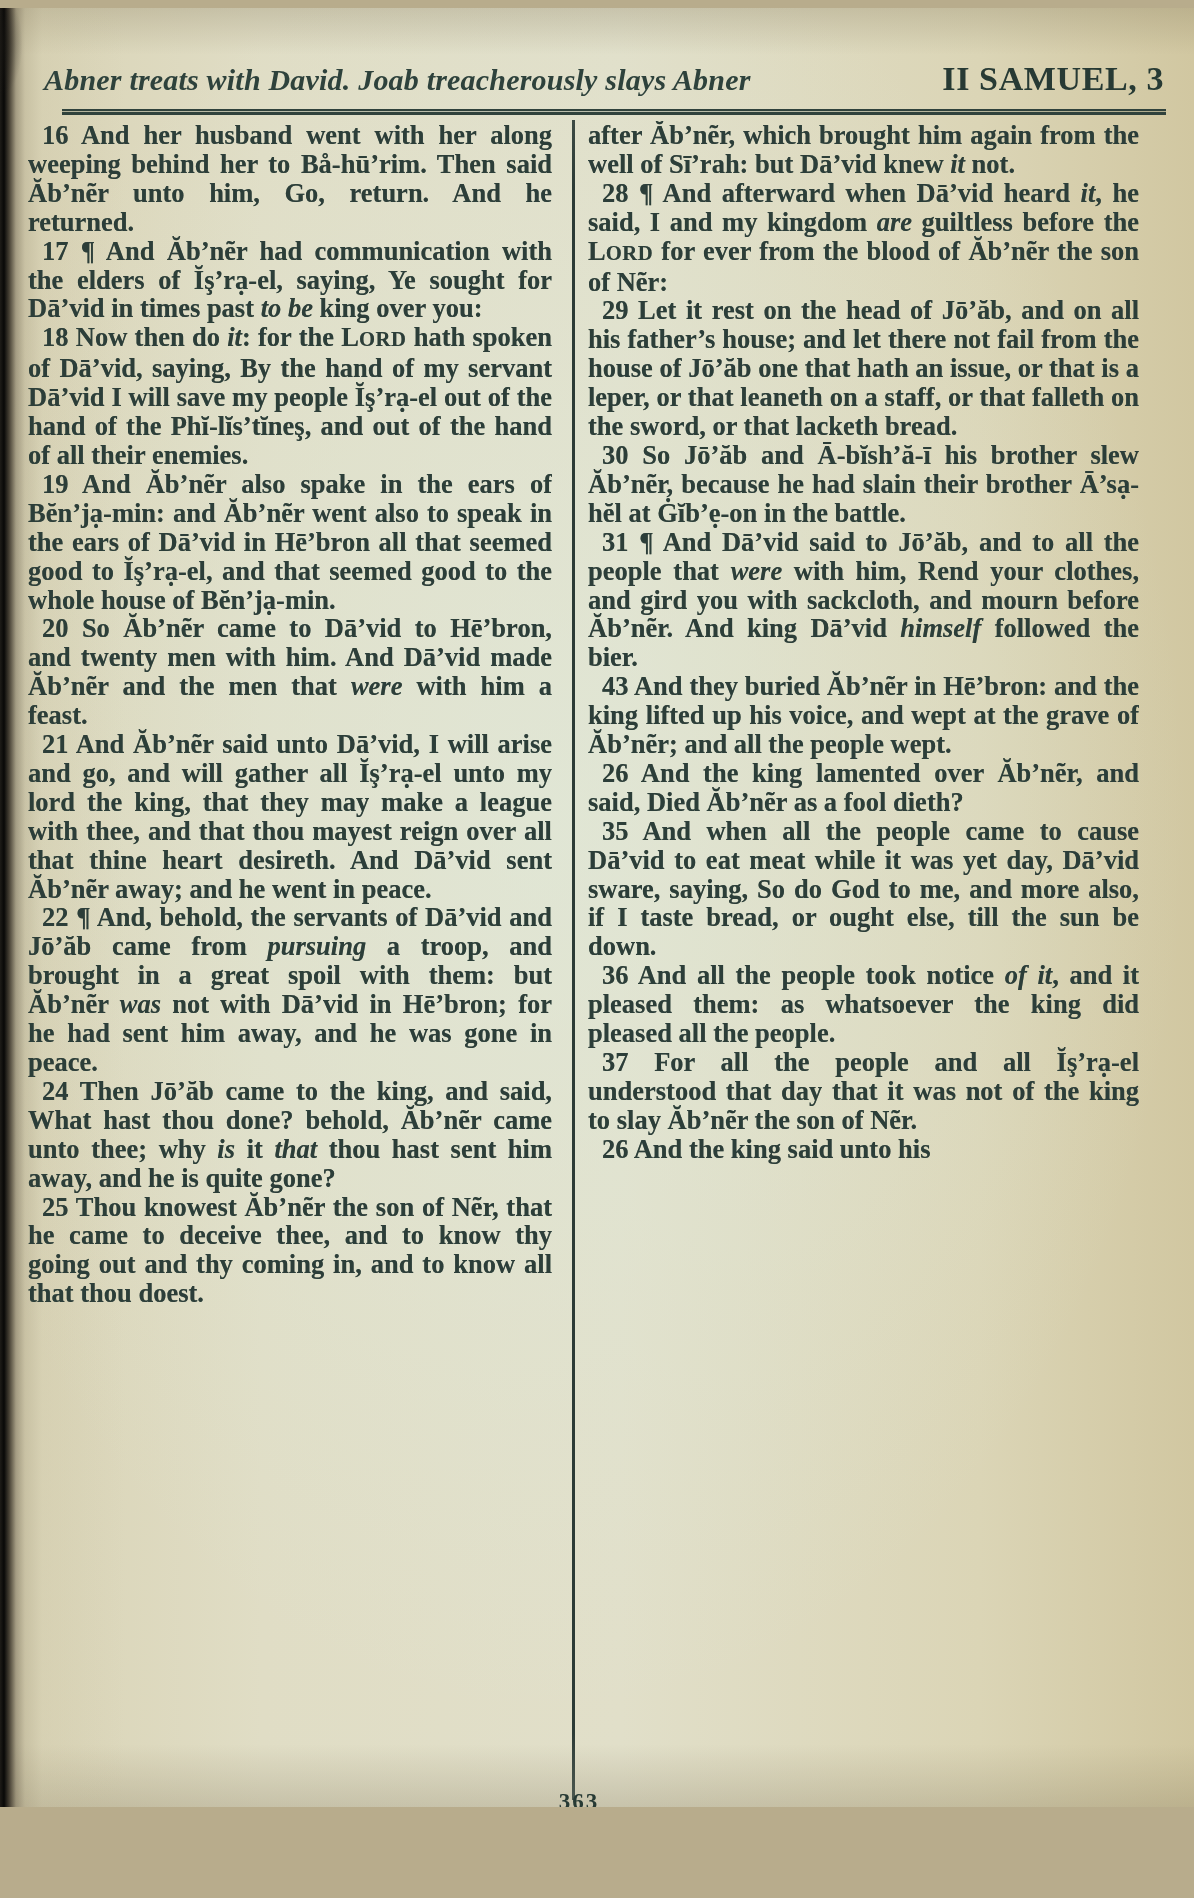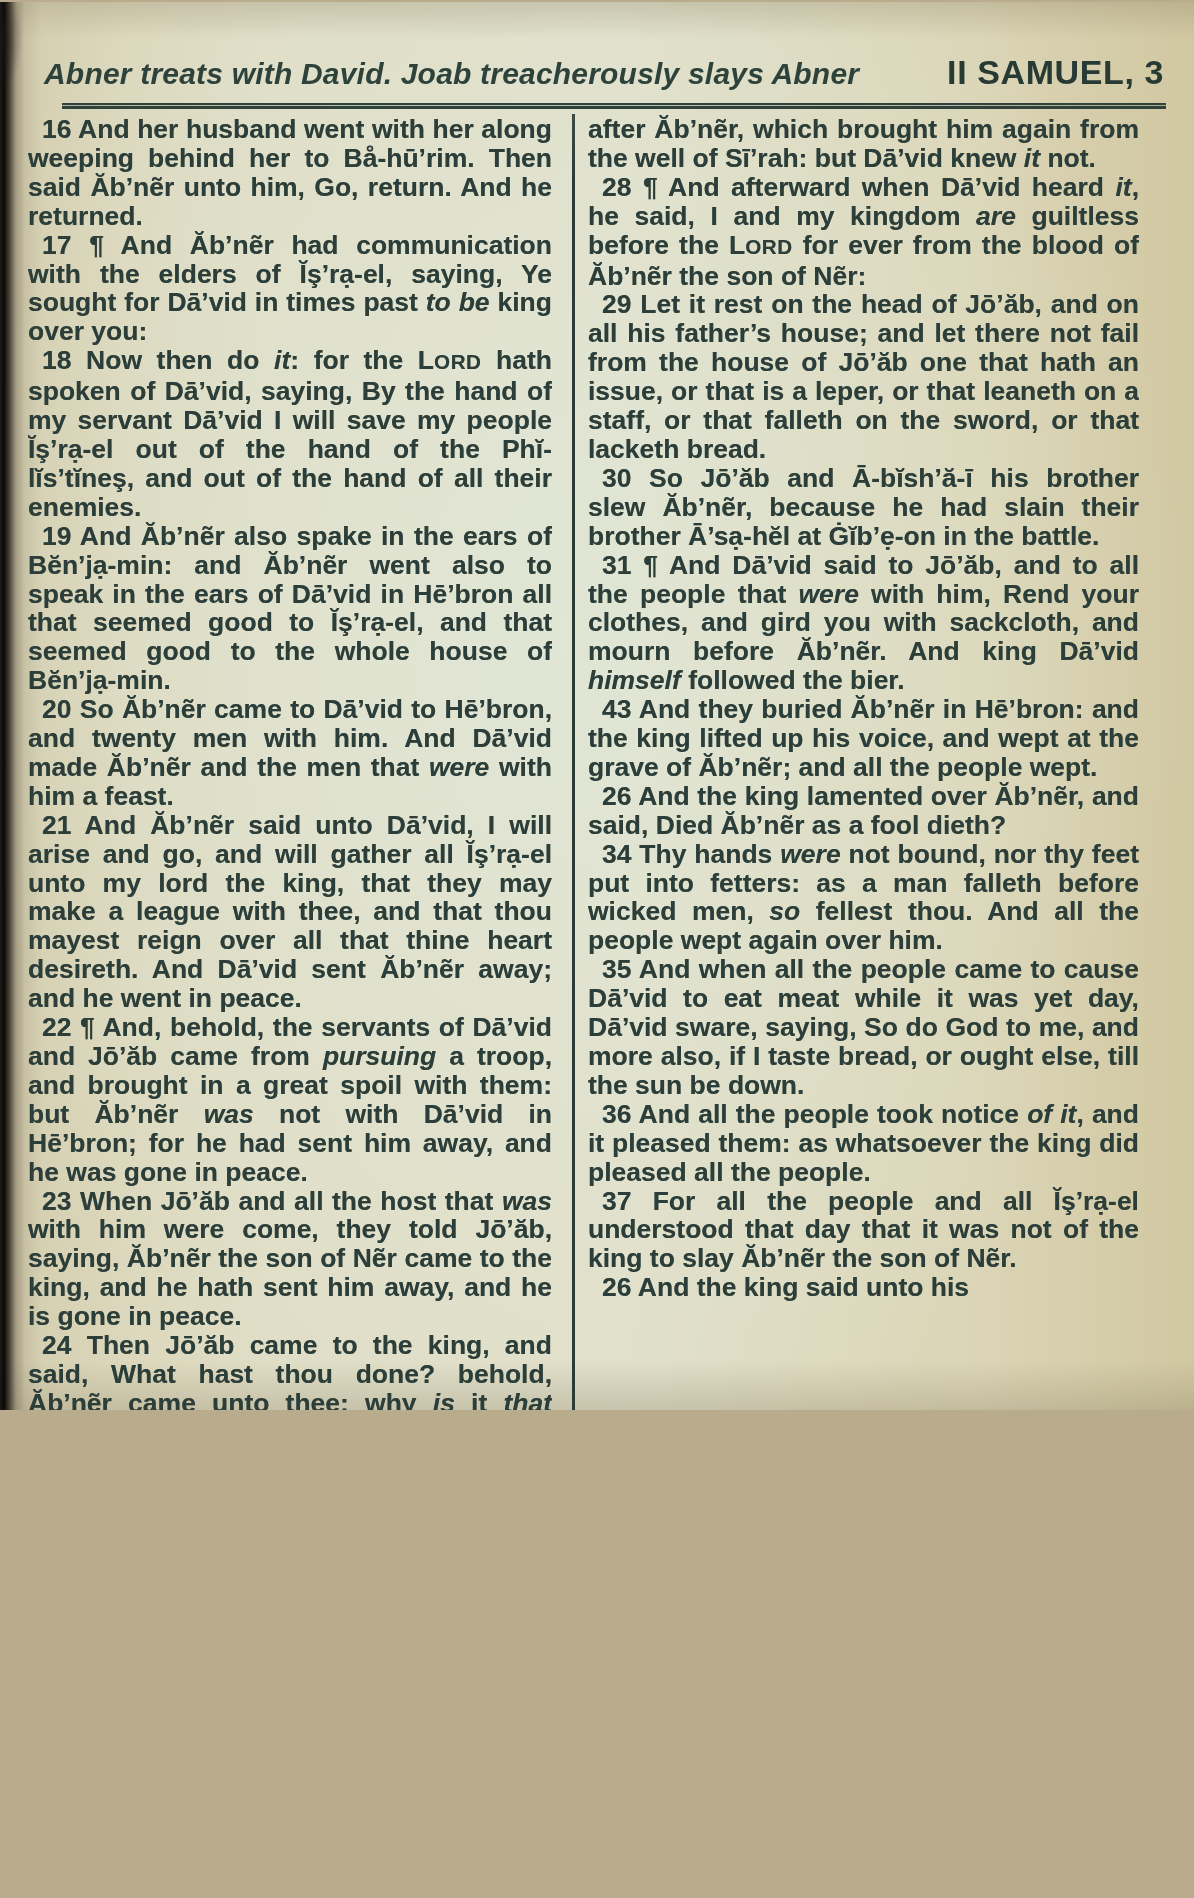--- a/index.html
+++ b/index.html
@@ -1,21 +1,21 @@
 <!DOCTYPE html>
 <html><head>
 <meta charset="utf-8">
 <style>
   html,body{margin:0;padding:0;background:#b8ac8c;}
   .page{
     position:relative;
-    width:1194px;height:1408px;
-    margin:2px auto;
+    width:1194px;height:1799px;
+    margin:8px auto;
     overflow:hidden;
-    font-family:Liberation Sans, sans-serif;
+    font-family:Liberation Serif, serif;
     color:#2c3e39;
     background:
       linear-gradient(90deg, rgba(22,20,17,.96) 0px, rgba(8,8,7,1) 4px, rgba(56,50,40,.92) 9px,
         rgba(120,110,88,.55) 16px, rgba(168,158,128,.35) 25px, rgba(198,190,158,.18) 42px,
         rgba(220,214,184,0) 125px),
       linear-gradient(180deg, rgba(128,116,86,.26) 0, rgba(128,116,86,0) 2.6%,
         rgba(128,116,86,0) 96.5%, rgba(118,106,78,.24) 100%),
       radial-gradient(ellipse 640px 900px at 46% 45%, rgba(224,234,220,.62), rgba(224,234,220,0) 100%),
       linear-gradient(90deg, #d9d3b5 0%, #e0ddc5 22%, #e1dfc9 52%, #dbd5b6 82%, #d1c7a1 100%);
   }
@@ -77,34 +77,32 @@
   <div class="rule"></div>
 
   <div class="col col-left">
       <p class="verse">16 And her husband went with her along weeping behind her to Bå-hū’rim. Then said Ăb’nẽr unto him, Go, return. And he returned.</p>
       <p class="verse">17 ¶ And Ăb’nẽr had communication with the elders of Ĭş’rạ-el, saying, Ye sought for Dā’vid in times past <i>to be</i> king over you:</p>
       <p class="verse">18 Now then do <i>it</i>: for the L<span class="sc">ORD</span> hath spoken of Dā’vid, saying, By the hand of my servant Dā’vid I will save my people Ĭş’rạ-el out of the hand of the Phĭ-lĭs’tĭneş, and out of the hand of all their enemies.</p>
       <p class="verse">19 And Ăb’nẽr also spake in the ears of Bĕn’jạ-min: and Ăb’nẽr went also to speak in the ears of Dā’vid in Hē’bron all that seemed good to Ĭş’rạ-el, and that seemed good to the whole house of Bĕn’jạ-min.</p>
       <p class="verse">20 So Ăb’nẽr came to Dā’vid to Hē’bron, and twenty men with him. And Dā’vid made Ăb’nẽr and the men that <i>were</i> with him a feast.</p>
       <p class="verse">21 And Ăb’nẽr said unto Dā’vid, I will arise and go, and will gather all Ĭş’rạ-el unto my lord the king, that they may make a league with thee, and that thou mayest reign over all that thine heart desireth. And Dā’vid sent Ăb’nẽr away; and he went in peace.</p>
       <p class="verse">22 ¶ And, behold, the servants of Dā’vid and Jō’ăb came from <i>pursuing</i> a troop, and brought in a great spoil with them: but Ăb’nẽr <i>was</i> not with Dā’vid in Hē’bron; for he had sent him away, and he was gone in peace.</p>
-      <p class="verse">23 When Jō’ăb and all the host that <i>was</i> with him were come, they told Jō’ăb, saying, Ăb’nẽr the son of Nẽr came to the king, and he hath sent him away, and he is gone in peace.</p>
       <p class="verse">24 Then Jō’ăb came to the king, and said, What hast thou done? behold, Ăb’nẽr came unto thee; why <i>is</i> it <i>that</i> thou hast sent him away, and he is quite gone?</p>
       <p class="verse">25 Thou knowest Ăb’nẽr the son of Nẽr, that he came to deceive thee, and to know thy going out and thy coming in, and to know all that thou doest.</p>
     </div>
   <div class="divider"></div>
   <div class="col col-right">
       <p class="verse noindent">after Ăb’nẽr, which brought him again from the well of Sī’rah: but Dā’vid knew <i>it</i> not.</p>
       <p class="verse">28 ¶ And afterward when Dā’vid heard <i>it</i>, he said, I and my kingdom <i>are</i> guiltless before the L<span class="sc">ORD</span> for ever from the blood of Ăb’nẽr the son of Nẽr:</p>
       <p class="verse">29 Let it rest on the head of Jō’ăb, and on all his father’s house; and let there not fail from the house of Jō’ăb one that hath an issue, or that is a leper, or that leaneth on a staff, or that falleth on the sword, or that lacketh bread.</p>
       <p class="verse">30 So Jō’ăb and Ā-bĭsh’ă-ī his brother slew Ăb’nẽr, because he had slain their brother Ā’sạ-hĕl at Ġĭb’ẹ-on in the battle.</p>
       <p class="verse">31 ¶ And Dā’vid said to Jō’ăb, and to all the people that <i>were</i> with him, Rend your clothes, and gird you with sackcloth, and mourn before Ăb’nẽr. And king Dā’vid <i>himself</i> followed the bier.</p>
       <p class="verse">43 And they buried Ăb’nẽr in Hē’bron: and the king lifted up his voice, and wept at the grave of Ăb’nẽr; and all the people wept.</p>
       <p class="verse">26 And the king lamented over Ăb’nẽr, and said, Died Ăb’nẽr as a fool dieth?</p>
-      <p class="verse">34 Thy hands <i>were</i> not bound, nor thy feet put into fetters: as a man falleth before wicked men, <i>so</i> fellest thou. And all the people wept again over him.</p>
       <p class="verse">35 And when all the people came to cause Dā’vid to eat meat while it was yet day, Dā’vid sware, saying, So do God to me, and more also, if I taste bread, or ought else, till the sun be down.</p>
       <p class="verse">36 And all the people took notice <i>of it</i>, and it pleased them: as whatsoever the king did pleased all the people.</p>
       <p class="verse">37 For all the people and all Ĭş’rạ-el understood that day that it was not of the king to slay Ăb’nẽr the son of Nẽr.</p>
       <p class="verse">26 And the king said unto his</p>
     </div>
 
   <div class="page-num">363</div>
 </div>
 
 </body></html>

